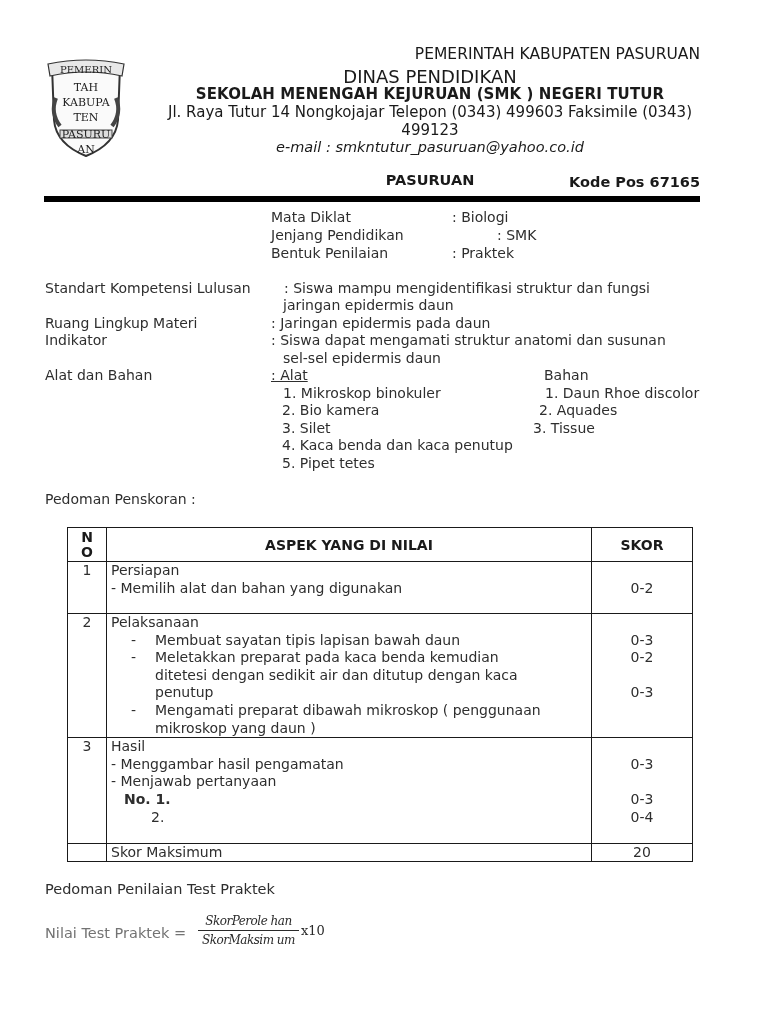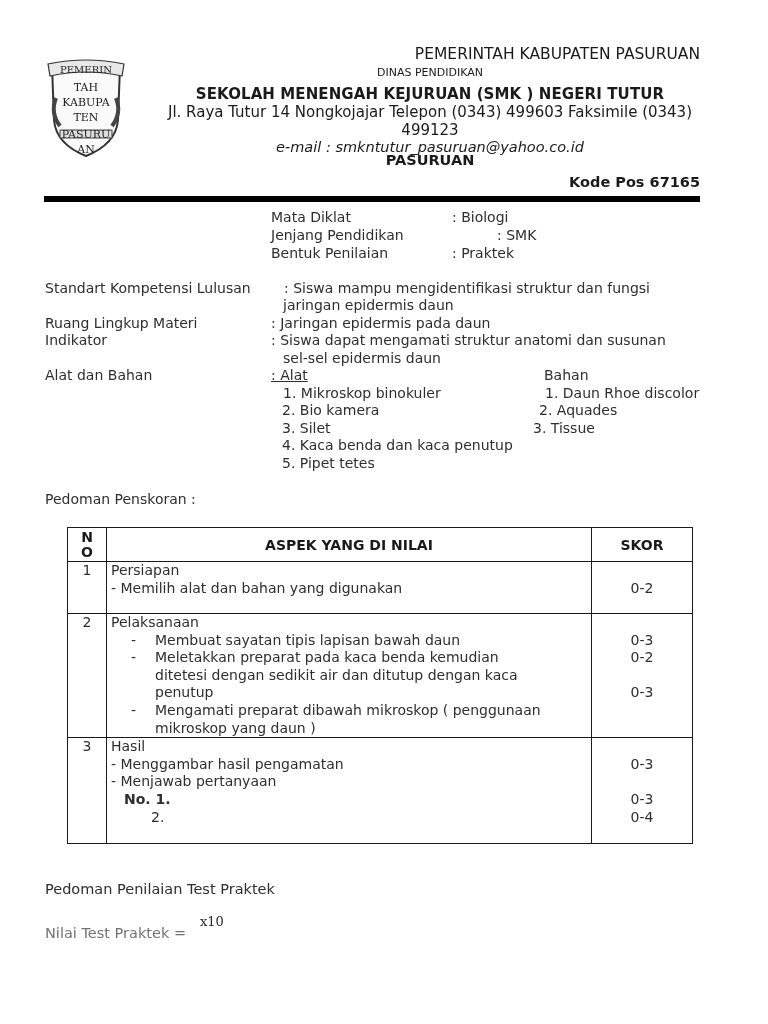--- a/index.html
+++ b/index.html
@@ -4,26 +4,26 @@
 <style>
   html, body { margin:0; padding:0; background:#ffffff; }
   body { width:768px; height:1024px; position:relative; overflow:hidden; color:#2a2a2a;
          font-family:"DejaVu Sans", sans-serif; font-size:14px; }
   .abs { position:absolute; white-space:nowrap; }
   
   .logo { position:absolute; left:46px; top:58px; width:80px; height:100px; }
   .logo svg { width:80px; height:100px; display:block; }
   .hdr { position:absolute; left:160px; width:540px; text-align:center; color:#1a1a1a; }
   .h1 { top:45px; font-size:15.5px;text-align:right; }
-  .h2 { top:66px; font-size:11px; }
+  .h2 { top:66px; font-size:18px; }
   .h3 { top:85px; font-size:15px; font-weight:bold; letter-spacing:0.1px; }
   .h4 { top:103px; font-size:15px; }
   .h5 { top:121px; font-size:15px; }
   .h6 { top:139px; font-size:14.5px; font-style:italic; }
-  .h7 { top:152px; font-size:14.5px; font-weight:bold; }
+  .h7 { top:172px; font-size:14.5px; font-weight:bold; }
   .kodepos { position:absolute; right:68px; top:174px; font-size:14.5px; font-weight:bold; color:#1a1a1a; }
   .rule { position:absolute; left:44px; top:196px; width:656px; height:6px; background:#000; }
   .txt { font-size:14px; color:#2e2e2e; }
   
   .tbl { position:absolute; left:67px; top:527px; width:626px; border-collapse:collapse; }
   .tbl td, .tbl th { border:1.6px solid #1a1a1a; vertical-align:top; padding:0; font-size:14px; color:#2e2e2e; font-weight:normal; }
   .c-no { width:38px; text-align:center; }
   .c-sk { width:100px; text-align:center; }
   .hdrrow th { font-weight:bold; font-size:14px; color:#1a1a1a; vertical-align:middle; }
   .line { height:17.6px; line-height:17.6px; white-space:nowrap; }
@@ -159,20 +159,32 @@
     </td>
     <td class="c-sk">
       <div class="line">&nbsp;</div>
       <div class="line">0-3</div>
       <div class="line">&nbsp;</div>
       <div class="line">0-3</div>
       <div class="line">0-4</div>
     </td>
   </tr>
 
+  <tr style="height:18px;">
+    <td class="c-no"></td>
+    <td>
+          <div class="line asp" style="height:16px;line-height:16px;">Skor Maksimum</div>
+        </td>
+    <td class="c-sk">
+          <div class="line" style="height:16px;line-height:16px;">20</div>
+        </td>
+  </tr>
 </tbody>
   </table>
 
 <div class="abs" style="left:45px; top:881px; font-size:14.5px; color:#2e2e2e;">Pedoman Penilaian Test Praktek</div>
 <div class="abs" style="left:45px; top:925px; font-size:14.5px; color:#737373;">Nilai Test Praktek =</div>
 <div class="formula">
-  <span class="x10">x10</span>
+  <span class="frac">
+    <span class="num">SkorPerole   han</span>
+    <span class="den">SkorMaksim   um</span>
+  </span><span class="x10">x10</span>
 </div>
 
 </body></html>

